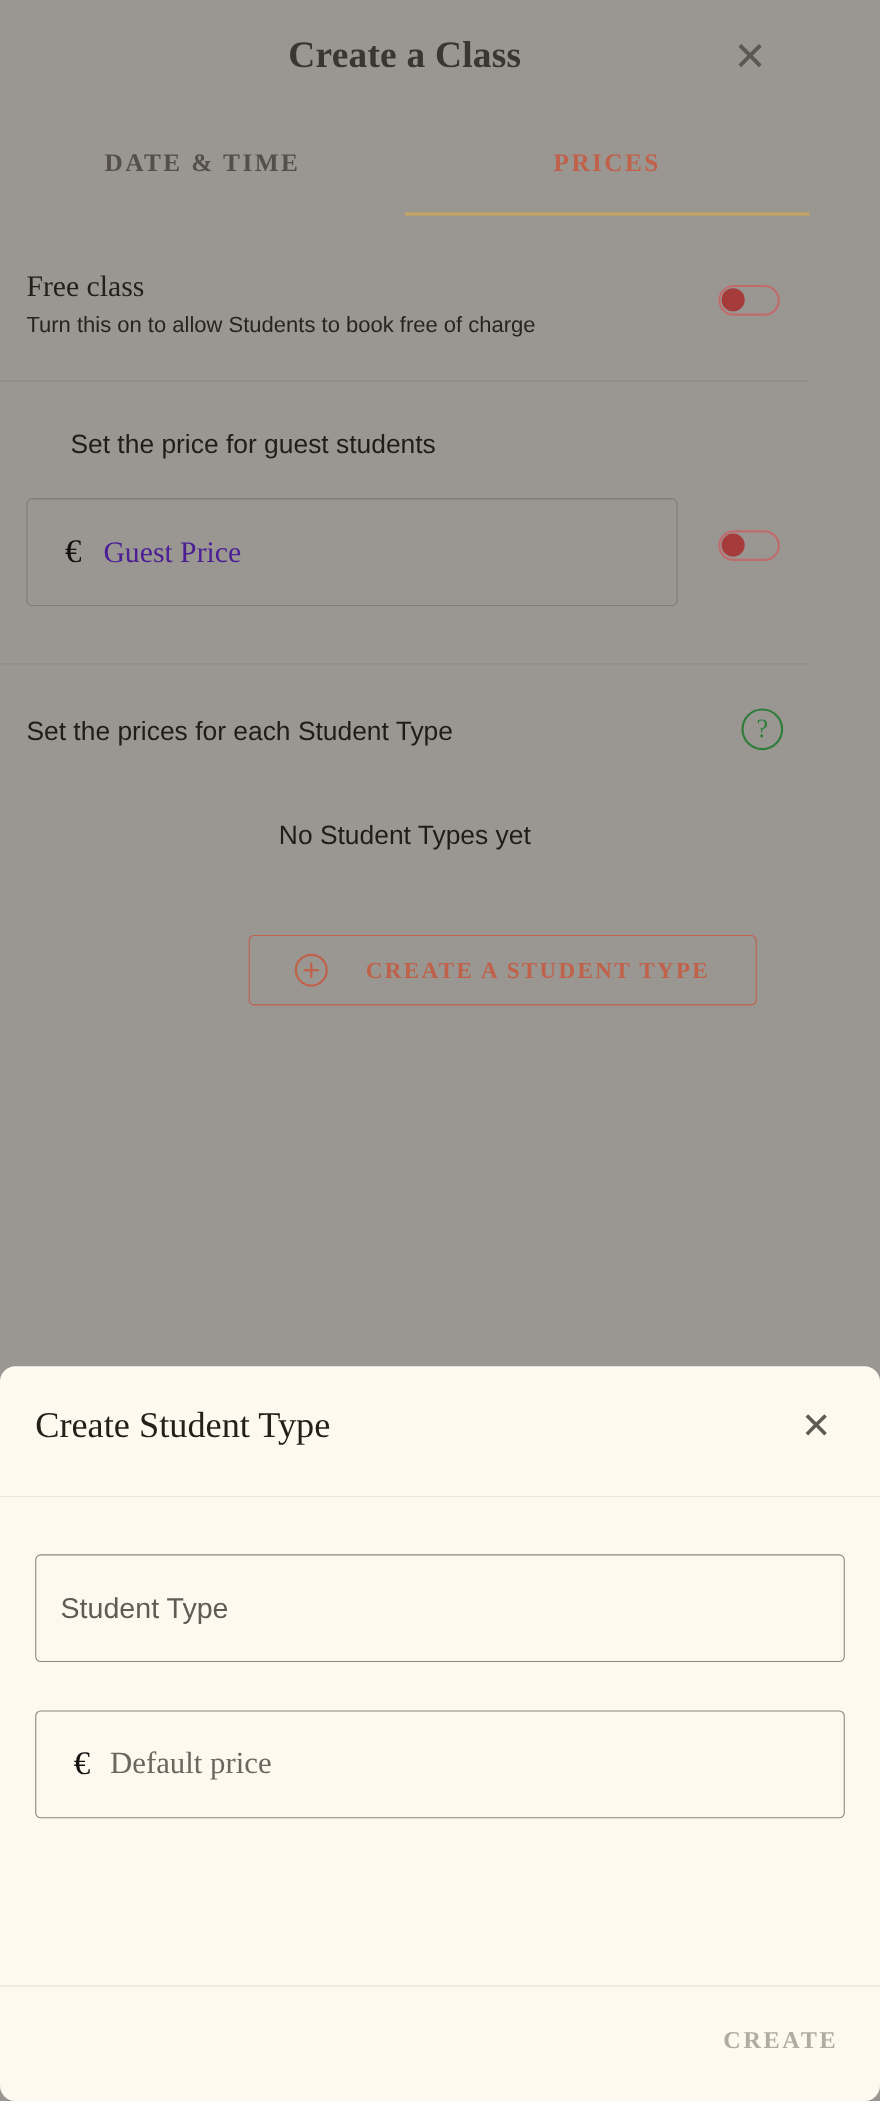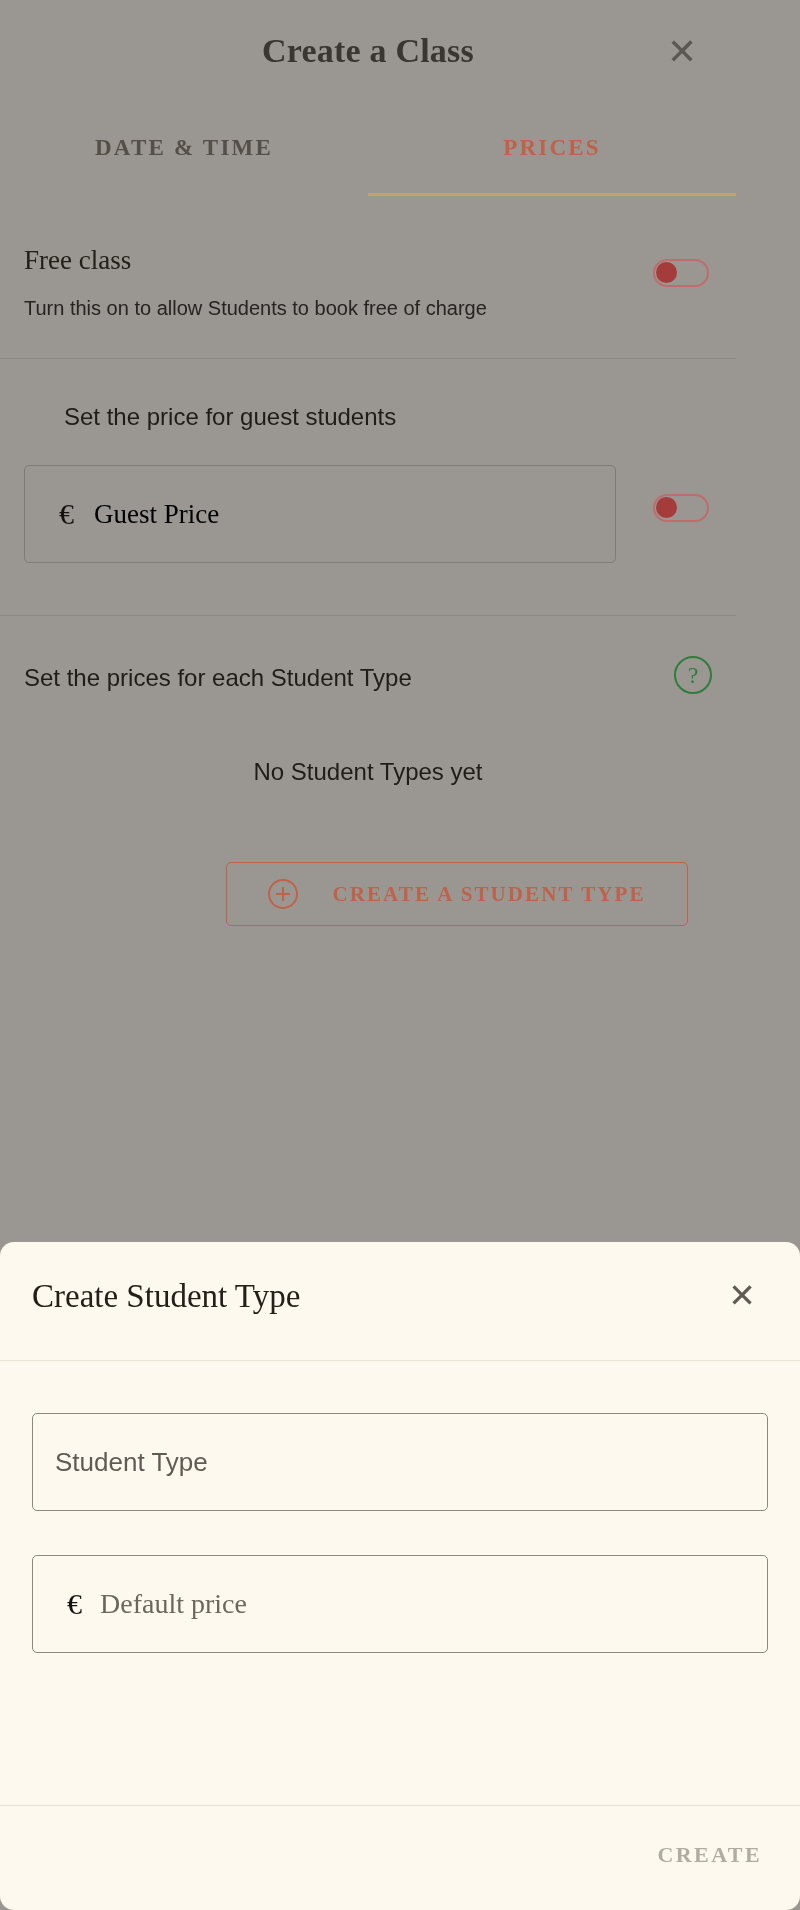--- a/index.html
+++ b/index.html
@@ -96,21 +96,21 @@
 
   
   .free-section {
     padding: 38px 24px 34px 24px;
     position: relative;
   }
   .free-title {
     font-family: "Liberation Serif", serif;
     font-size: 27px;
     color: #232019;
-    margin-bottom: 16px;
+    margin-bottom: 4px;
   }
   .free-desc {
     font-size: 20px;
     color: #262320;
     line-height: 32px;
     max-width: 540px;
   }
 
   .toggle {
     width: 56px;
@@ -162,21 +162,21 @@
   }
   .euro {
     font-family: "Liberation Serif", serif;
     font-size: 30px;
     color: #141210;
     margin-right: 20px;
   }
   .price-placeholder {
     font-family: "Liberation Serif", serif;
     font-size: 27px;
-    color: #000000;
+    color: #4c1d95;
   }
   .toggle-guest {
     position: absolute;
     right: 27px;
     top: 135px;
   }
 
   
   .types-section {
     padding: 48px 24px 40px 24px;

